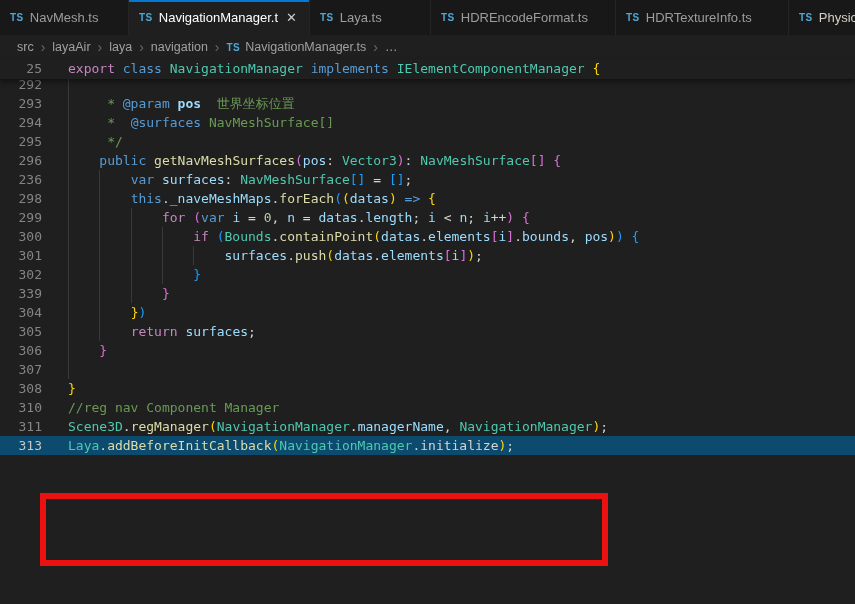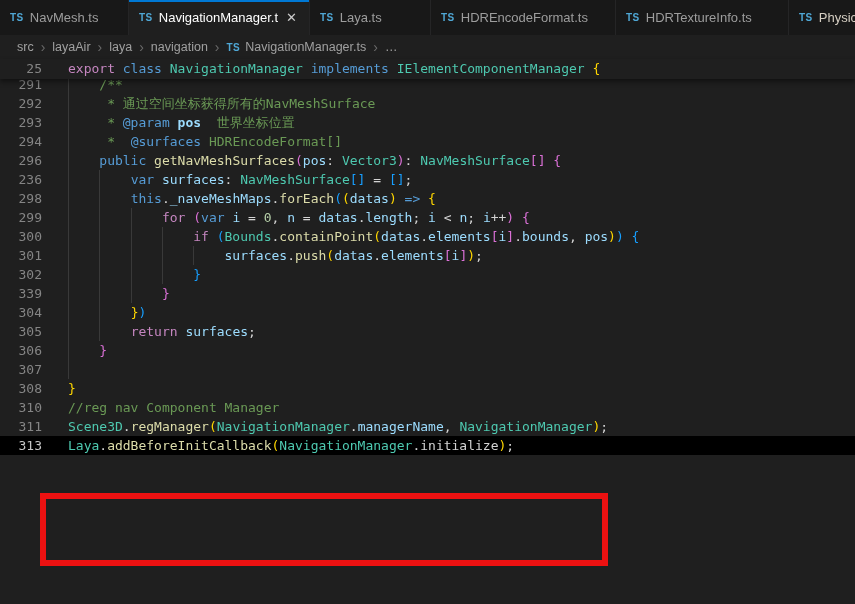--- a/index.html
+++ b/index.html
@@ -43,21 +43,21 @@
   .sticky {
     position:absolute; top:0; left:0; right:0; height:20px; z-index:5;
     background:#1f1f1f; display:flex; line-height:20px;
     box-shadow:0 3px 5px rgba(0,0,0,0.45);
   }
   .viewport {
     position:absolute; top:20px; left:0; right:0; bottom:0; overflow:hidden;
   }
   .lines { position:relative; top:-4px; }
   .row { display:flex; height:19px; line-height:19px; position:relative; }
-  .row.current { background:#000000; }
+  .row.current { background:#0c4a6e; }
   .num {
     flex:none; width:42px; text-align:right; color:#858585;
     user-select:none;
   }
   .row.current .num { color:#c6c6c6; }
   .code {
     flex:1; margin-left:26px; white-space:pre; position:relative;
     color:#d4d4d4;
   }
   .guide { position:absolute; top:0; height:19px; width:1px; background:#393939; }
@@ -126,34 +126,34 @@
   </div>
 
 <div class="editor">
   <div class="sticky">
       <span class="num">25</span>
       <span class="code"><span style="color: rgb(197, 134, 192);">export</span><span style="color: rgb(212, 212, 212);"> </span><span style="color: rgb(86, 156, 214);">class</span><span style="color: rgb(212, 212, 212);"> </span><span style="color: rgb(78, 201, 176);">NavigationManager</span><span style="color: rgb(212, 212, 212);"> </span><span style="color: rgb(86, 156, 214);">implements</span><span style="color: rgb(212, 212, 212);"> </span><span style="color: rgb(78, 201, 176);">IElementComponentManager</span><span style="color: rgb(212, 212, 212);"> </span><span style="color: rgb(255, 215, 0);">{</span></span>
     </div>
   <div class="viewport">
     <div class="lines">
         <div class="row">
-          <span class="num">291</span>
-          <span class="code"><span class="guide" style="left: calc(0ch);"></span><span style="color: rgb(212, 212, 212);">    </span><span style="color: rgb(106, 153, 85);">/**</span></span>
-        </div>
-        <div class="row">
           <span class="num">292</span>
-          <span class="code"><span class="guide" style="left: calc(0ch);"></span><span style="color: rgb(212, 212, 212);">     </span><span style="color: rgb(106, 153, 85);">* 通过空间坐标获得所有的NavMeshSurface</span></span>
+          <span class="code"><span class="guide" style="left: calc(0ch);"></span><span style="color: rgb(212, 212, 212);">     </span></span>
         </div>
         <div class="row">
           <span class="num">293</span>
           <span class="code"><span class="guide" style="left: calc(0ch);"></span><span style="color: rgb(212, 212, 212);">     </span><span style="color: rgb(106, 153, 85);">* </span><span style="color: rgb(86, 156, 214);">@param</span><span style="color: rgb(106, 153, 85);"> </span><span style="color: rgb(156, 220, 254); font-weight: bold;">pos</span><span style="color: rgb(106, 153, 85);">  世界坐标位置</span></span>
         </div>
         <div class="row">
           <span class="num">294</span>
-          <span class="code"><span class="guide" style="left: calc(0ch);"></span><span style="color: rgb(212, 212, 212);">     </span><span style="color: rgb(106, 153, 85);">*  </span><span style="color: rgb(86, 156, 214);">@surfaces</span><span style="color: rgb(106, 153, 85);"> </span><span style="color: rgb(106, 153, 85);">HDREncodeFormat[]</span></span>
+          <span class="code"><span class="guide" style="left: calc(0ch);"></span><span style="color: rgb(212, 212, 212);">     </span><span style="color: rgb(106, 153, 85);">*  </span><span style="color: rgb(86, 156, 214);">@surfaces</span><span style="color: rgb(106, 153, 85);"> </span><span style="color: rgb(106, 153, 85);">NavMeshSurface[]</span></span>
+        </div>
+        <div class="row">
+          <span class="num">295</span>
+          <span class="code"><span class="guide" style="left: calc(0ch);"></span><span style="color: rgb(212, 212, 212);">     </span><span style="color: rgb(106, 153, 85);">*/</span></span>
         </div>
         <div class="row">
           <span class="num">296</span>
           <span class="code"><span class="guide" style="left: calc(0ch);"></span><span style="color: rgb(212, 212, 212);">    </span><span style="color: rgb(86, 156, 214);">public</span><span style="color: rgb(212, 212, 212);"> </span><span style="color: rgb(220, 220, 170);">getNavMeshSurfaces</span><span style="color: rgb(218, 112, 214);">(</span><span style="color: rgb(156, 220, 254);">pos</span><span style="color: rgb(212, 212, 212);">: </span><span style="color: rgb(78, 201, 176);">Vector3</span><span style="color: rgb(218, 112, 214);">)</span><span style="color: rgb(212, 212, 212);">: </span><span style="color: rgb(78, 201, 176);">NavMeshSurface</span><span style="color: rgb(218, 112, 214);">[]</span><span style="color: rgb(212, 212, 212);"> </span><span style="color: rgb(218, 112, 214);">{</span></span>
         </div>
         <div class="row">
           <span class="num">236</span>
           <span class="code"><span class="guide" style="left: calc(0ch);"></span><span class="guide" style="left: calc(4ch);"></span><span style="color: rgb(212, 212, 212);">        </span><span style="color: rgb(86, 156, 214);">var</span><span style="color: rgb(212, 212, 212);"> </span><span style="color: rgb(156, 220, 254);">surfaces</span><span style="color: rgb(212, 212, 212);">: </span><span style="color: rgb(78, 201, 176);">NavMeshSurface</span><span style="color: rgb(23, 159, 255);">[]</span><span style="color: rgb(212, 212, 212);"> = </span><span style="color: rgb(23, 159, 255);">[]</span><span style="color: rgb(212, 212, 212);">;</span></span>
         </div>
         <div class="row">

